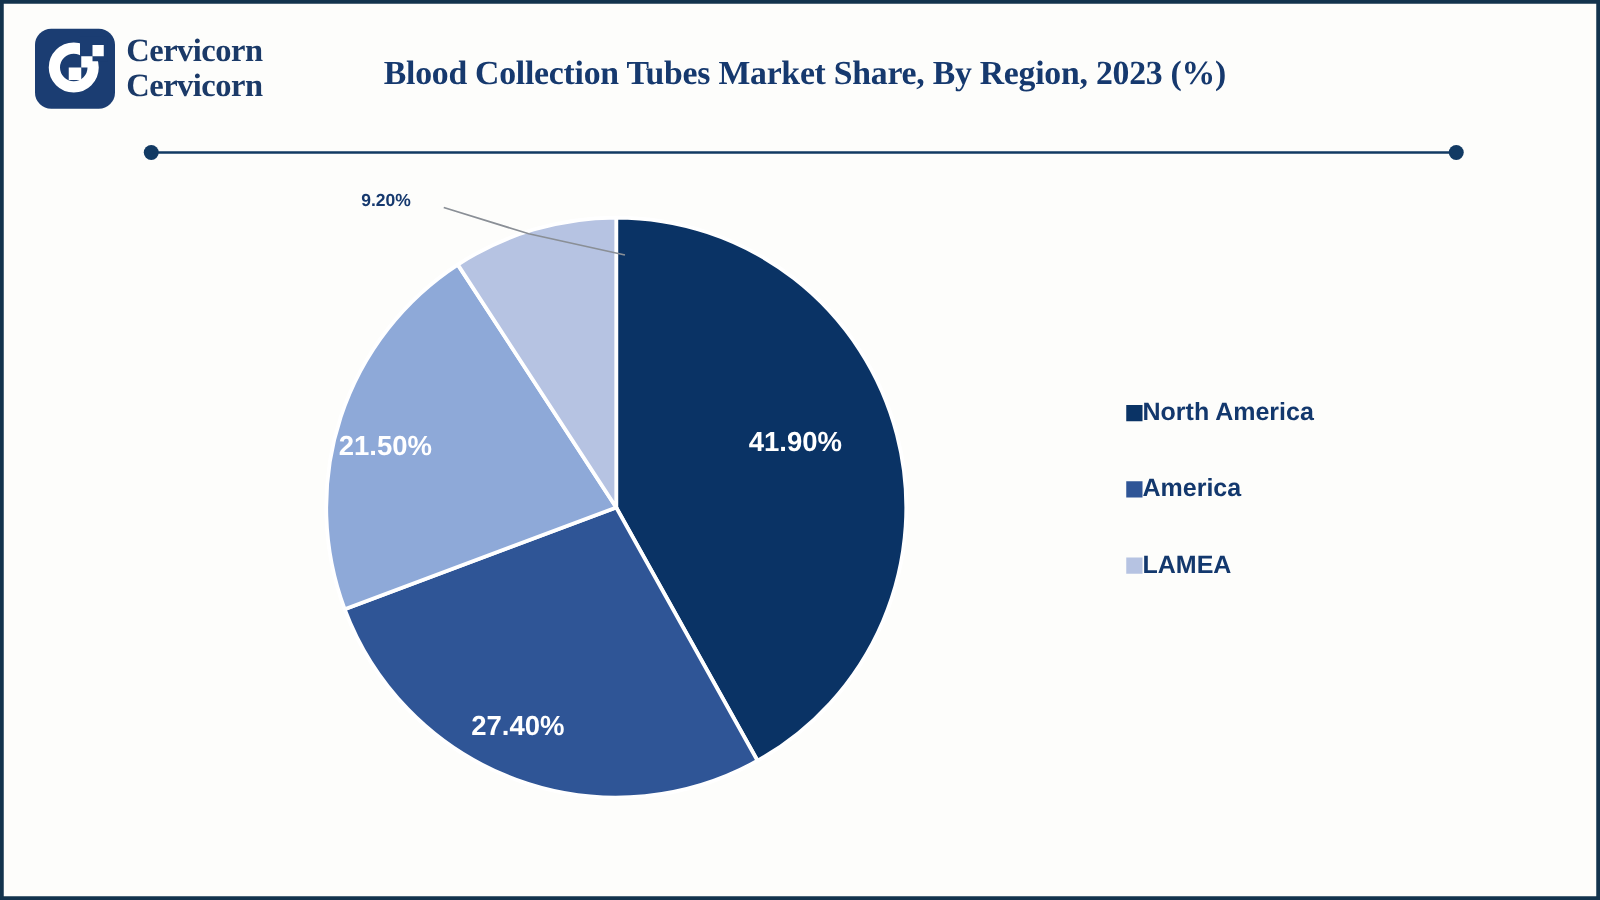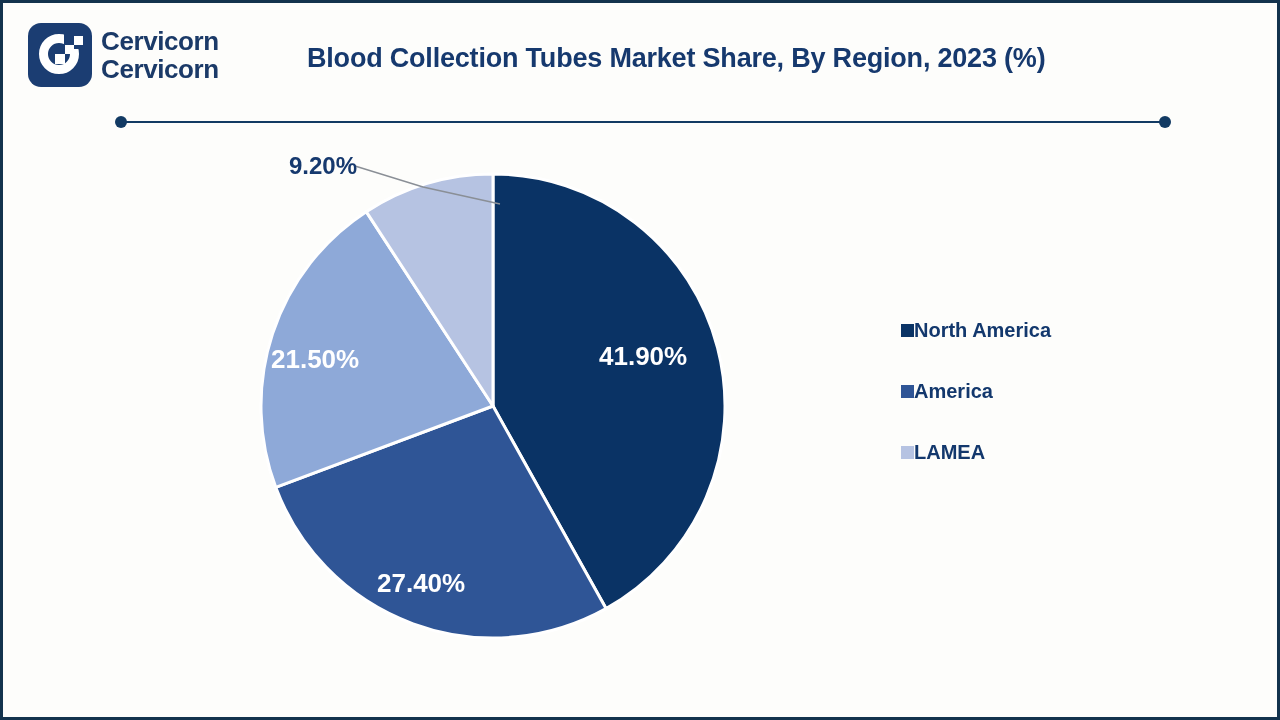--- a/index.html
+++ b/index.html
@@ -17,20 +17,21 @@
     overflow: hidden;
     font-family: "Liberation Sans", sans-serif;
   }
 
   
   #header {
     position: absolute;
     left: 0; top: 0;
     width: 1014px;
     height: 105px;
+    font-family: Liberation Serif, serif;
   }
   #logo-block {
     position: absolute;
     left: 25px; top: 20px;
     display: flex;
     align-items: center;
     gap: 9px;
   }
   #logo-mark {
     position: relative;
@@ -118,32 +119,32 @@
     left: 0; top: 0;
     width: 1274px;
     height: 714px;
     pointer-events: none;
   }
   #pie-svg { display: block; }
 
   .slice-label {
     position: absolute;
     color: #ffffff;
-    font-size: 26px;
+    font-size: 22px;
     font-weight: bold;
     white-space: nowrap;
   }
   #label-north-america { left: 596px; top: 338px; }
   #label-europe        { left: 374px; top: 565px; }
   #label-asia-pacific  { left: 268px; top: 341px; }
   #label-lamea {
     position: absolute;
     left: 286px; top: 149px;
     color: #16396e;
-    font-size: 24px;
+    font-size: 14px;
     font-weight: bold;
     white-space: nowrap;
   }
 
   
   #legend {
     position: absolute;
     left: 898px;
     top: 297px;
     width: 260px;

